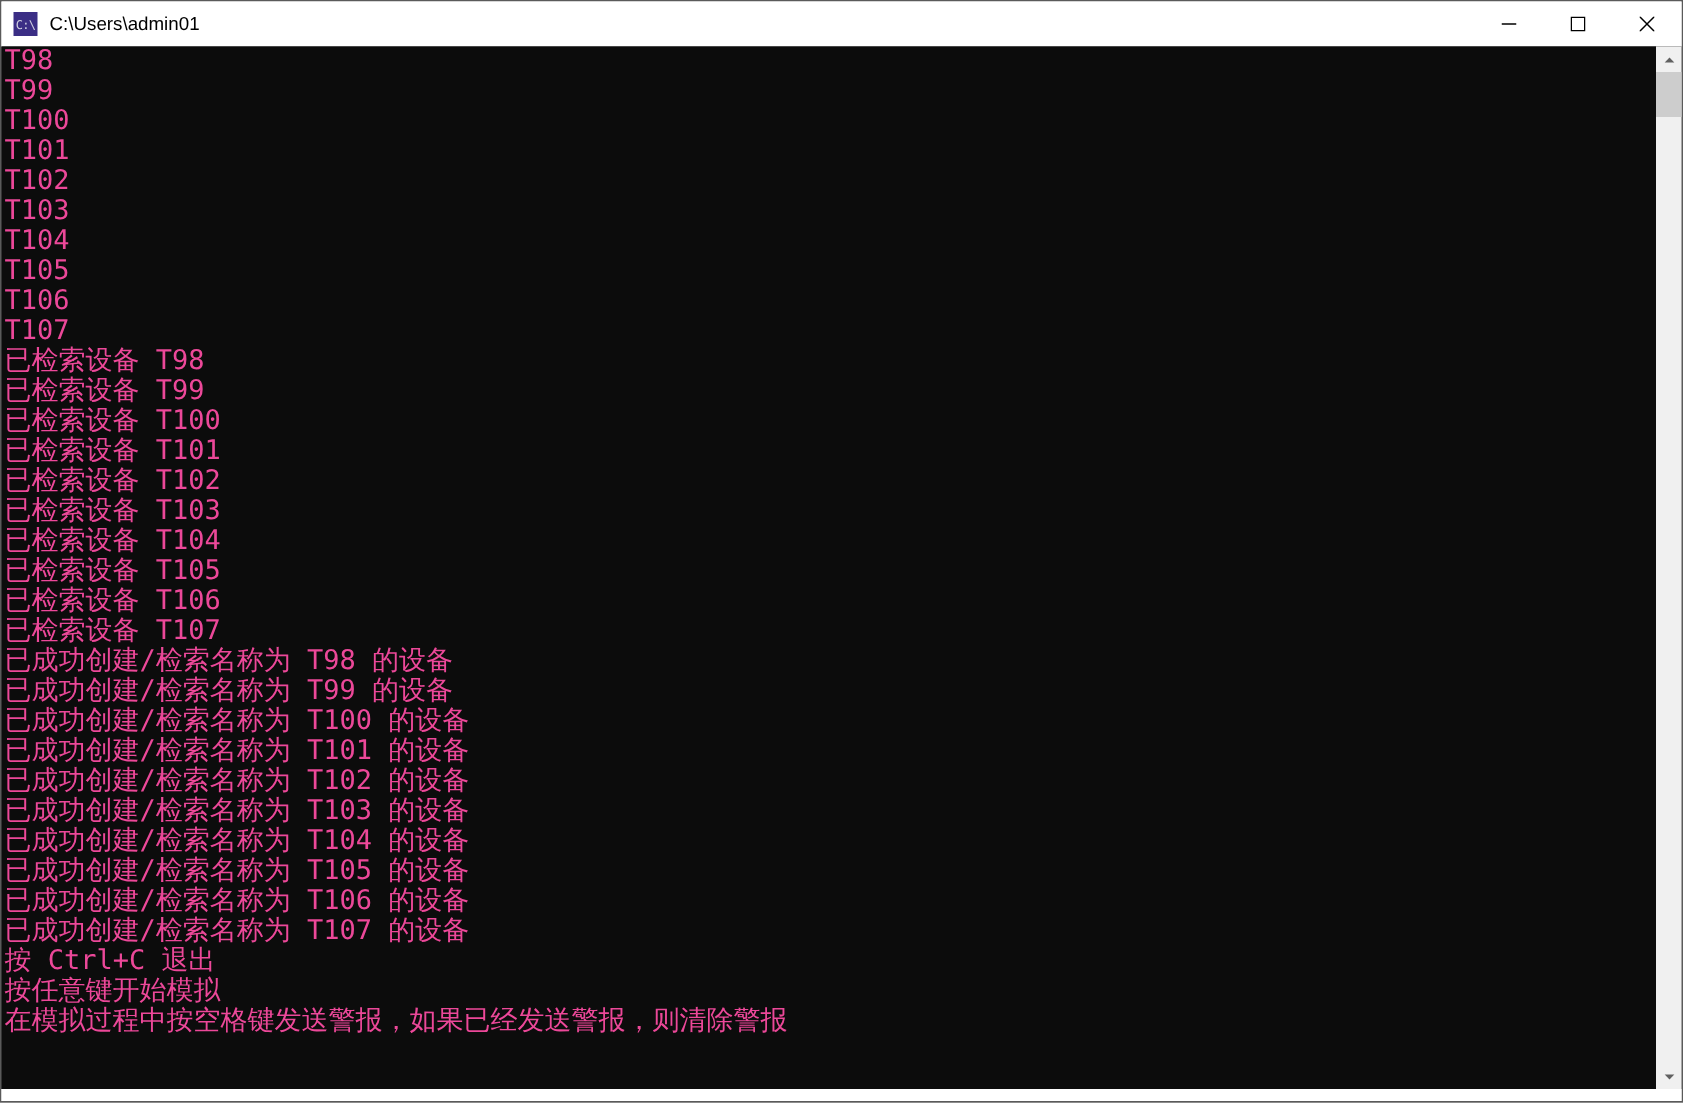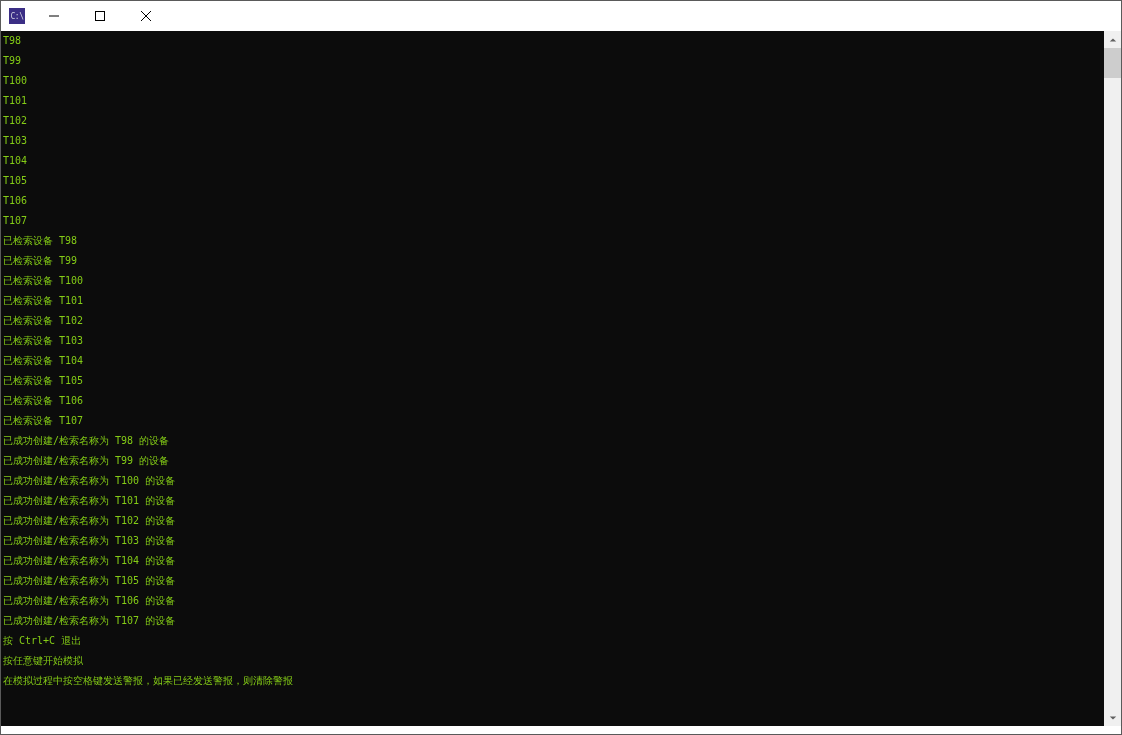--- a/index.html
+++ b/index.html
@@ -55,23 +55,23 @@
   
   .client {
     flex: 1;
     display: flex;
     background: #0c0c0c;
     min-height: 0;
   }
   .console {
     flex: 1;
     background: #0c0c0c;
-    color: #84cc16;
+    color: #ec4899;
     font-family: Consolas, "NSimSun", "SimSun", monospace;
-    font-size: 10px;
+    font-size: 18px;
     line-height: 20px;
     padding: 0 0 0 2px;
     overflow: hidden;
     white-space: pre;
   }
   .console-line { height: 20px; }
 
   
   .vscroll {
     width: 17px;
@@ -114,20 +114,21 @@
 </style>
 </head>
 <body>
 
 <div class="window">
 
   <div class="titlebar">
     <div class="app-icon">
       <span>C:\</span>
     </div>
+    <div class="title-text">C:\Users\admin01</div>
     <div class="win-controls">
       <div class="win-btn">
         <svg viewBox="0 0 10 10">
             <line x1="0" y1="5" x2="10" y2="5"></line>
           </svg>
       </div>
       <div class="win-btn">
         <svg viewBox="0 0 10 10">
             <rect x="0.5" y="0.5" width="9" height="9"></rect>
           </svg>

